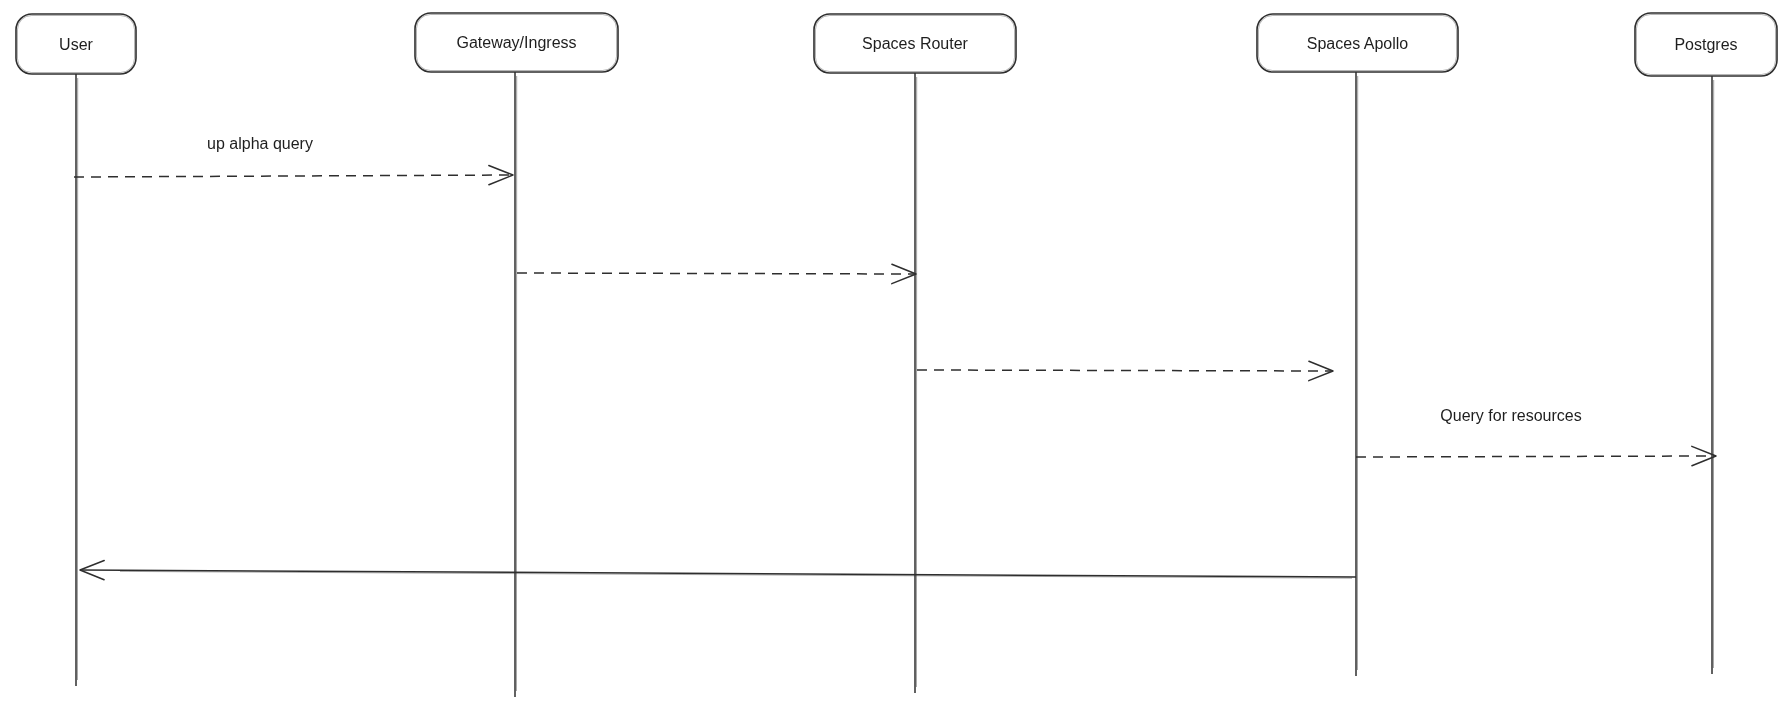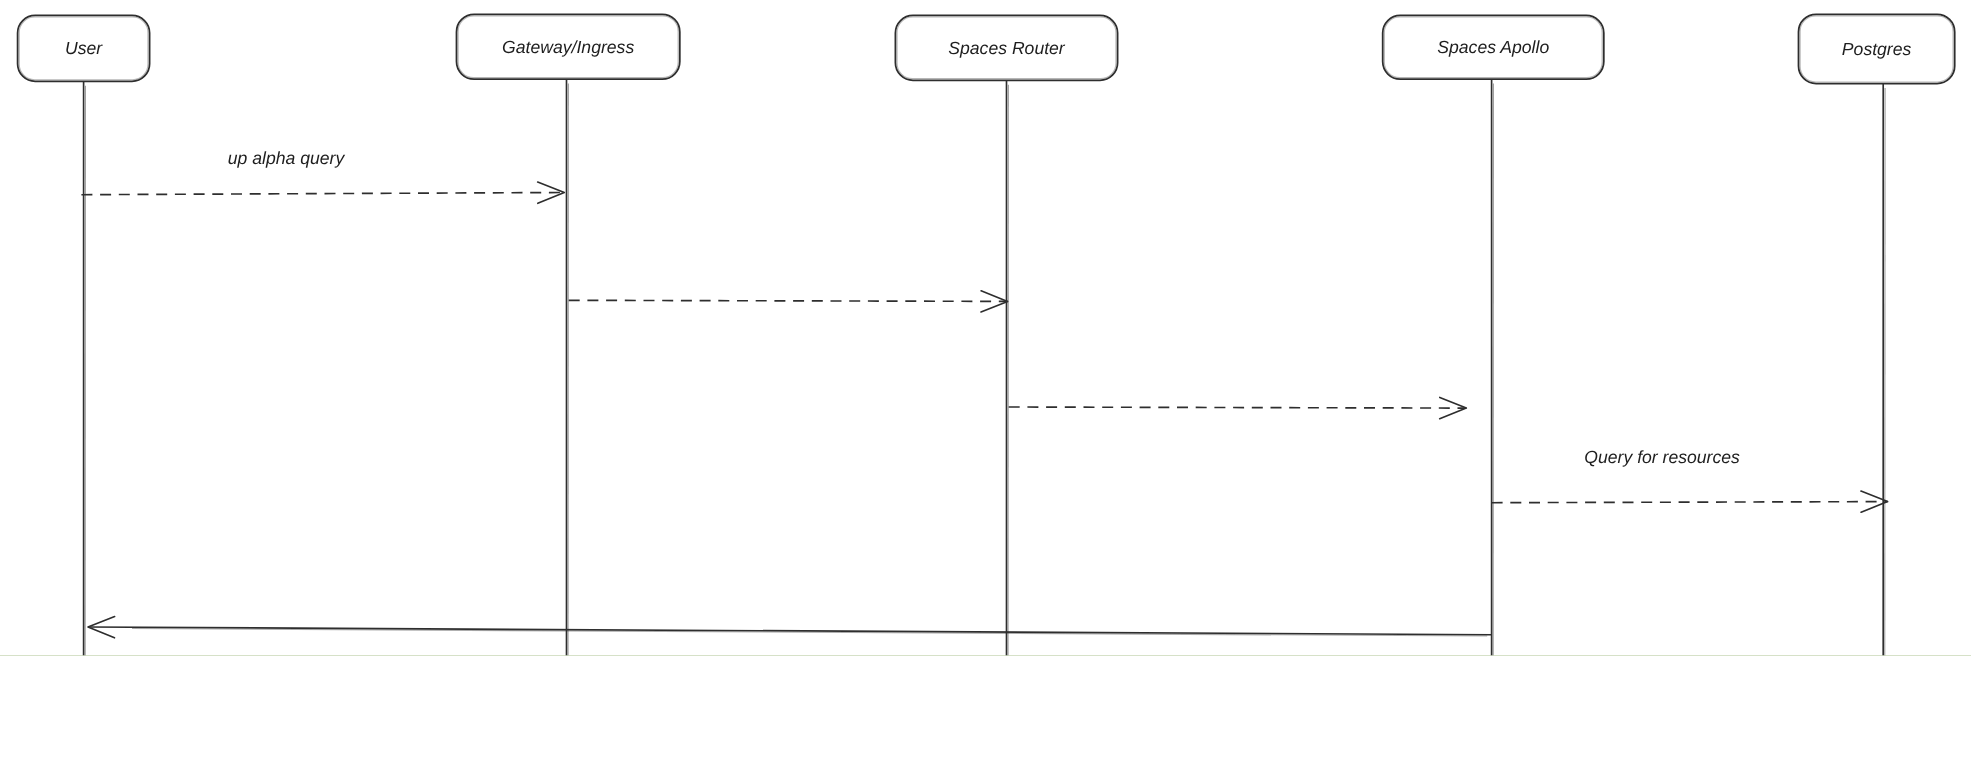--- a/index.html
+++ b/index.html
@@ -3,24 +3,23 @@
 <meta charset="utf-8">
 <style>
   html, body {
     margin: 0;
     padding: 0;
     background: #ffffff;
   }
   .canvas {
     position: relative;
     width: 1792px;
-    height: 596px;
-    background: #4d7c0f;
+    height: 713px;
+    background: #0369a1;
     overflow: hidden;
-    font-style: italic;
   }
   svg text {
     font-family: "Liberation Sans", sans-serif;
   }
 </style>
 </head>
 <body>
 
 <div class="canvas">
   <svg id="diagram-svg" xmlns="http://www.w3.org/2000/svg" width="1792" height="713" viewBox="0 0 1792 713" style="background: rgb(255, 255, 255);">

